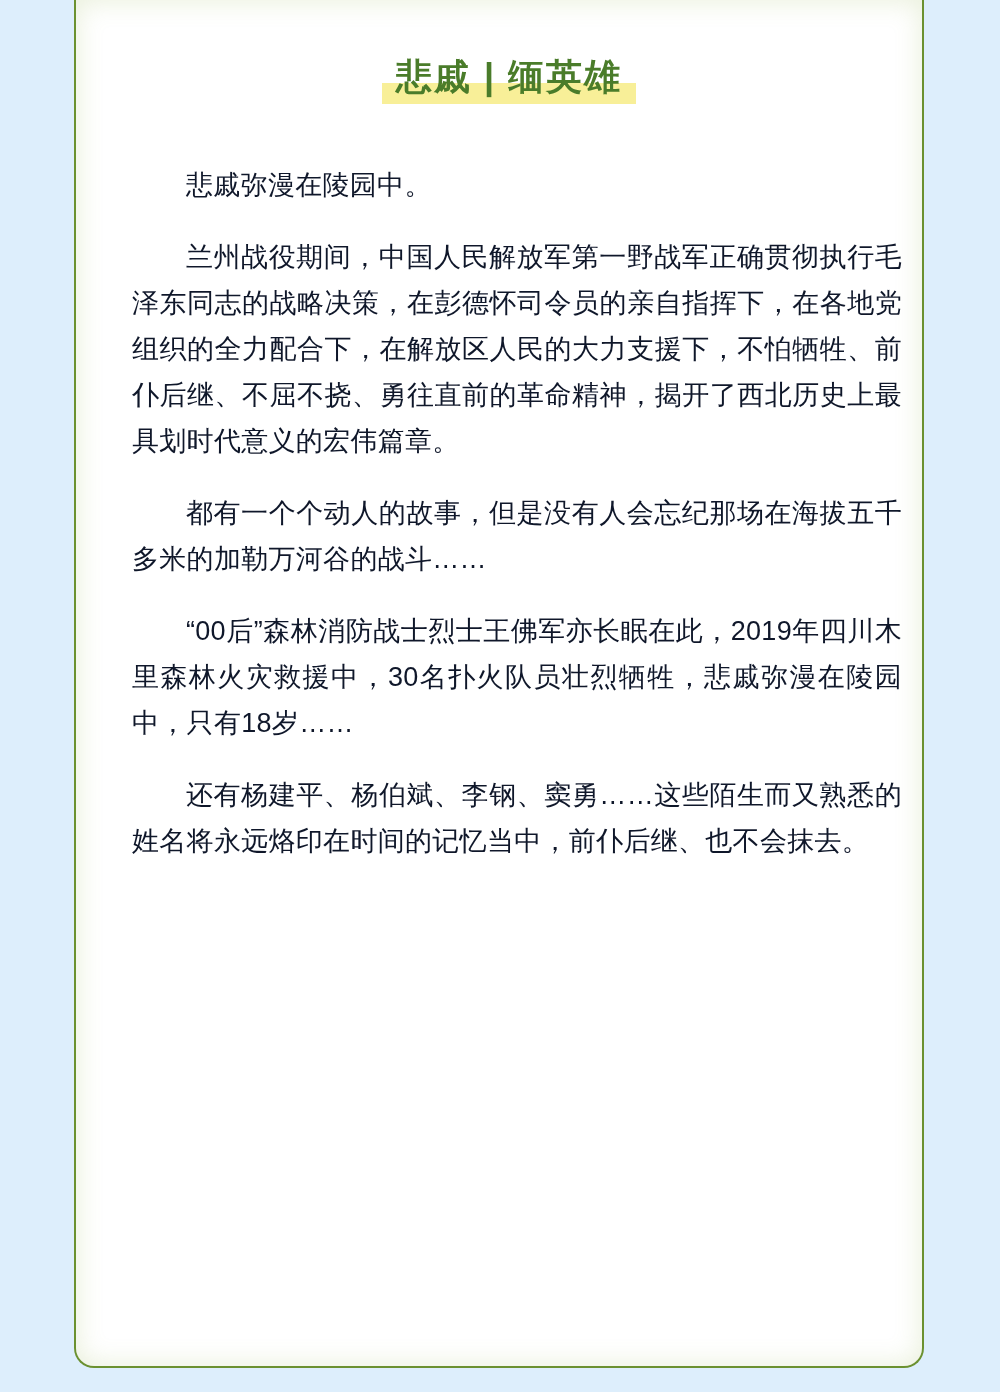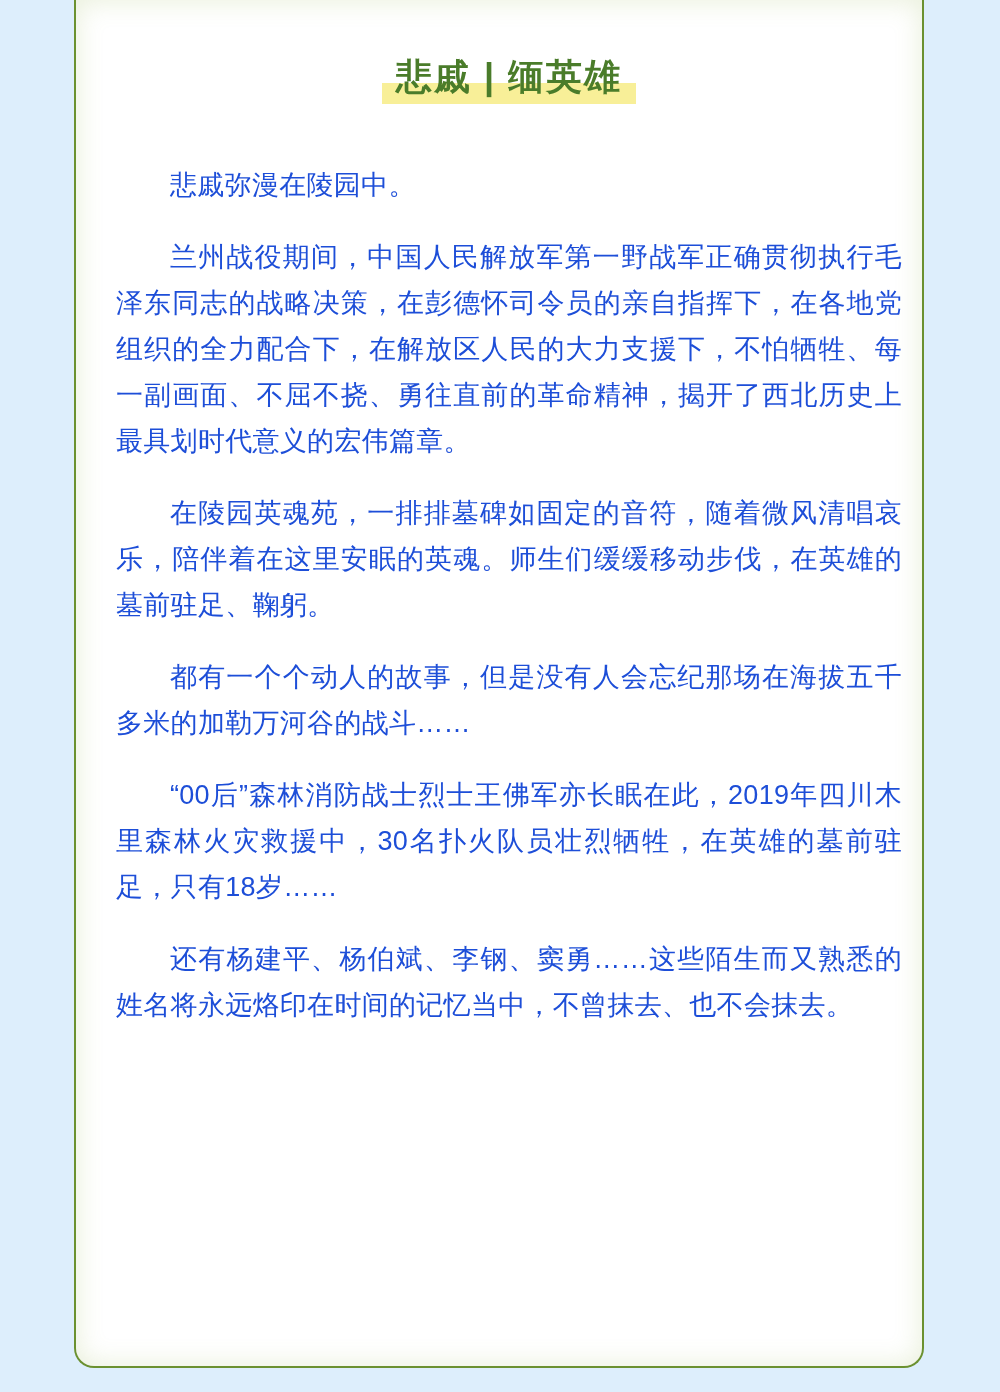--- a/index.html
+++ b/index.html
@@ -36,39 +36,38 @@
     display: inline-block;
     font-size: 36px;
     line-height: 54px;
     font-weight: bold;
     color: #4a7c2a;
     letter-spacing: 2px;
     padding: 0 14px;
     background: linear-gradient(to bottom, rgba(0,0,0,0) 62%, #f8ef98 62%, #f8ef98 100%);
   }
   .article-body p {
-    margin: 0 0 26px 0;
+    margin: 0 0 26px 16px;
     font-size: 27px;
     line-height: 46px;
-    color: #1d4ed8;
+    color: #0f172a;
     text-align: justify;
     text-indent: 2em;
     letter-spacing: 0.3px;
   }
 </style>
 </head>
 <body>
 
 <div class="article-card">
   <div class="article-content">
     <div class="title-wrap">
       <span class="page-title">悲戚 | 缅英雄</span>
     </div>
     <div class="article-body">
       <p>悲戚弥漫在陵园中。</p>
-      <p>兰州战役期间，中国人民解放军第一野战军正确贯彻执行毛泽东同志的战略决策，在彭德怀司令员的亲自指挥下，在各地党组织的全力配合下，在解放区人民的大力支援下，不怕牺牲、每一副画面、不屈不挠、勇往直前的革命精神，揭开了西北历史上最具划时代意义的宏伟篇章。</p>
-      <p>在陵园英魂苑，一排排墓碑如固定的音符，随着微风清唱哀乐，陪伴着在这里安眠的英魂。师生们缓缓移动步伐，在英雄的墓前驻足、鞠躬。</p>
+      <p>兰州战役期间，中国人民解放军第一野战军正确贯彻执行毛泽东同志的战略决策，在彭德怀司令员的亲自指挥下，在各地党组织的全力配合下，在解放区人民的大力支援下，不怕牺牲、前仆后继、不屈不挠、勇往直前的革命精神，揭开了西北历史上最具划时代意义的宏伟篇章。</p>
       <p>都有一个个动人的故事，但是没有人会忘纪那场在海拔五千多米的加勒万河谷的战斗……</p>
-      <p>“00后”森林消防战士烈士王佛军亦长眠在此，2019年四川木里森林火灾救援中，30名扑火队员壮烈牺牲，在英雄的墓前驻足，只有18岁……</p>
-      <p>还有杨建平、杨伯斌、李钢、窦勇……这些陌生而又熟悉的姓名将永远烙印在时间的记忆当中，不曾抹去、也不会抹去。</p>
+      <p>“00后”森林消防战士烈士王佛军亦长眠在此，2019年四川木里森林火灾救援中，30名扑火队员壮烈牺牲，悲戚弥漫在陵园中，只有18岁……</p>
+      <p>还有杨建平、杨伯斌、李钢、窦勇……这些陌生而又熟悉的姓名将永远烙印在时间的记忆当中，前仆后继、也不会抹去。</p>
     </div>
   </div>
 </div>
 
 </body></html>

